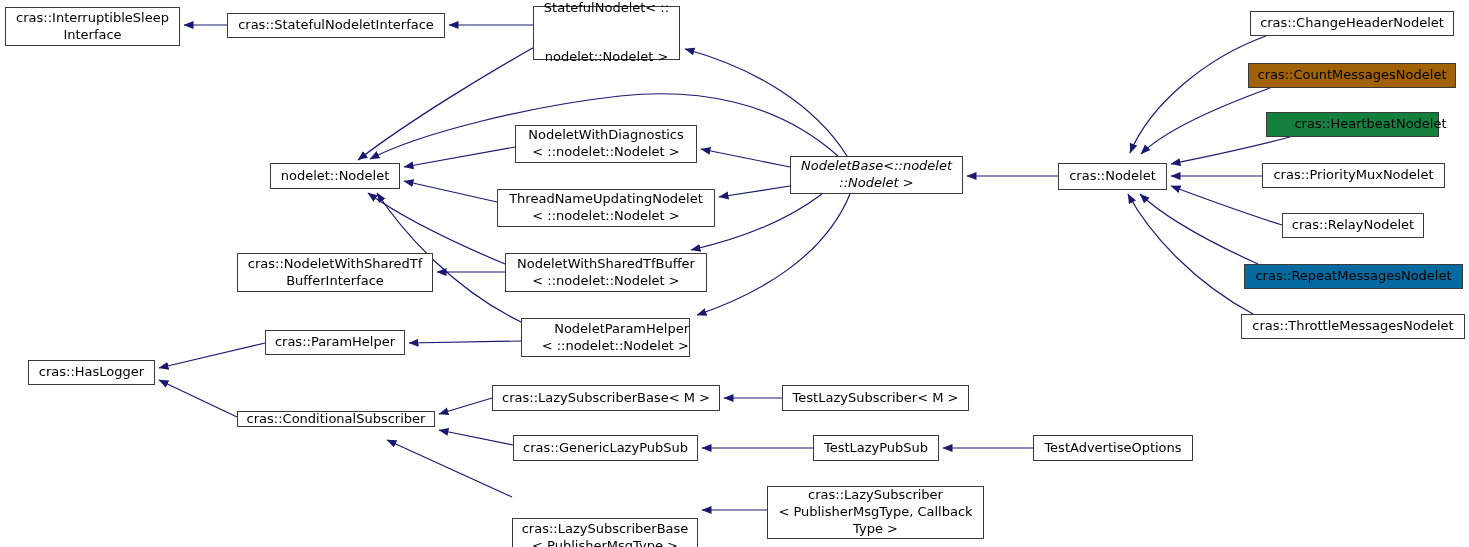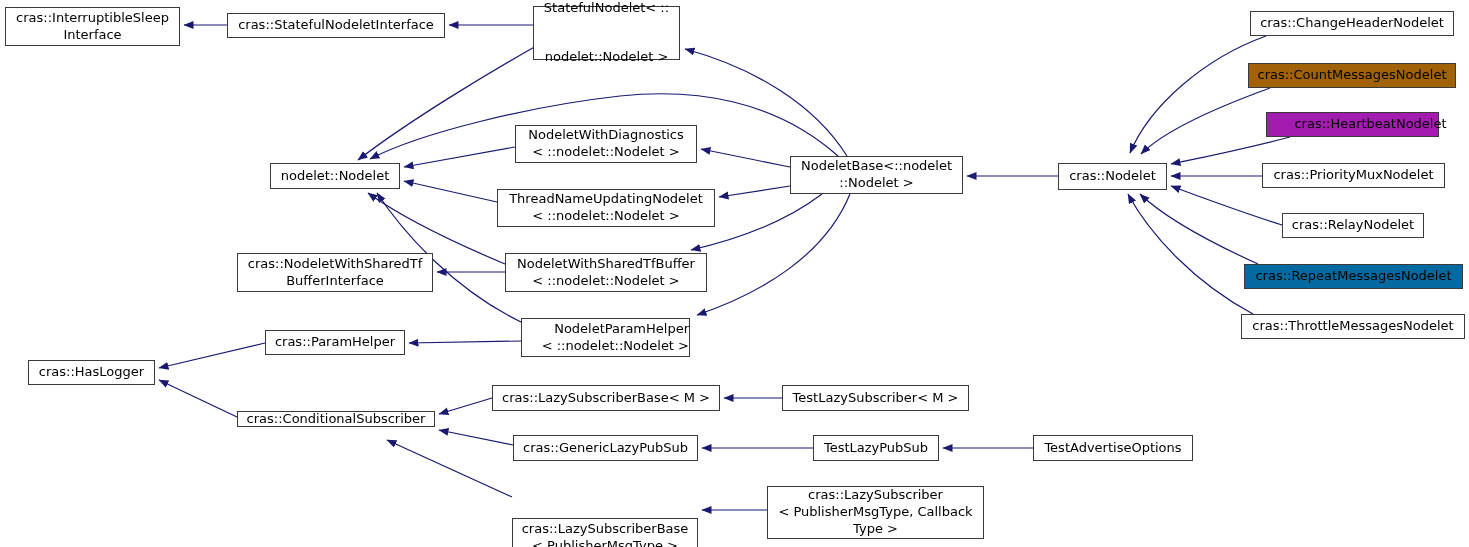--- a/index.html
+++ b/index.html
@@ -105,34 +105,34 @@
       <span>nodelet::Nodelet</span>
     </div>
     <div class="node" style="left: 515px; top: 125px; width: 182px; height: 38px; border-color: rgb(58, 58, 58); background: rgb(255, 255, 255); color: rgb(0, 0, 0);">
       <span>NodeletWithDiagnostics</span>
       <span>&lt; ::nodelet::Nodelet &gt;</span>
     </div>
     <div class="node" style="left: 497px; top: 189px; width: 218px; height: 38px; border-color: rgb(58, 58, 58); background: rgb(255, 255, 255); color: rgb(0, 0, 0);">
       <span>ThreadNameUpdatingNodelet</span>
       <span>&lt; ::nodelet::Nodelet &gt;</span>
     </div>
-    <div class="node" style="left: 790px; top: 156px; width: 173px; height: 38px; border-color: rgb(58, 58, 58); background: rgb(255, 255, 255); color: rgb(0, 0, 0);">
+    <div class="node" style="left: 790px; top: 156px; width: 173px; height: 38px; border-color: rgb(58, 58, 58); background: rgb(255, 255, 255); color: rgb(0, 0, 0); font-style: italic;">
       <span>NodeletBase&lt;::nodelet</span>
       <span>::Nodelet &gt;</span>
     </div>
     <div class="node" style="left: 1058px; top: 163px; width: 109px; height: 27px; border-color: rgb(58, 58, 58); background: rgb(255, 255, 255); color: rgb(0, 0, 0);">
       <span>cras::Nodelet</span>
     </div>
     <div class="node" style="left: 1250px; top: 11px; width: 204px; height: 25px; border-color: rgb(58, 58, 58); background: rgb(255, 255, 255); color: rgb(0, 0, 0);">
       <span>cras::ChangeHeaderNodelet</span>
     </div>
     <div class="node" style="left: 1248px; top: 63px; width: 208px; height: 25px; border-color: rgb(58, 58, 58); background: #a16207; color: rgb(0, 0, 0);">
       <span>cras::CountMessagesNodelet</span>
     </div>
-    <div class="node" style="left: 1266px; top: 112px; width: 173px; height: 25px; border-color: rgb(58, 58, 58); background: #a21caf; color: rgb(0, 0, 0); padding-left: 36px;">
+    <div class="node" style="left: 1266px; top: 112px; width: 173px; height: 25px; border-color: rgb(58, 58, 58); background: #15803d; color: rgb(0, 0, 0); padding-left: 36px;">
       <span>cras::HeartbeatNodelet</span>
     </div>
     <div class="node" style="left: 1262px; top: 163px; width: 183px; height: 25px; border-color: rgb(58, 58, 58); background: rgb(255, 255, 255); color: rgb(0, 0, 0);">
       <span>cras::PriorityMuxNodelet</span>
     </div>
     <div class="node" style="left: 1282px; top: 213px; width: 142px; height: 25px; border-color: rgb(58, 58, 58); background: rgb(255, 255, 255); color: rgb(0, 0, 0);">
       <span>cras::RelayNodelet</span>
     </div>
     <div class="node" style="left: 1244px; top: 264px; width: 219px; height: 25px; border-color: rgb(58, 58, 58); background: #0369a1; color: rgb(0, 0, 0);">
       <span>cras::RepeatMessagesNodelet</span>

